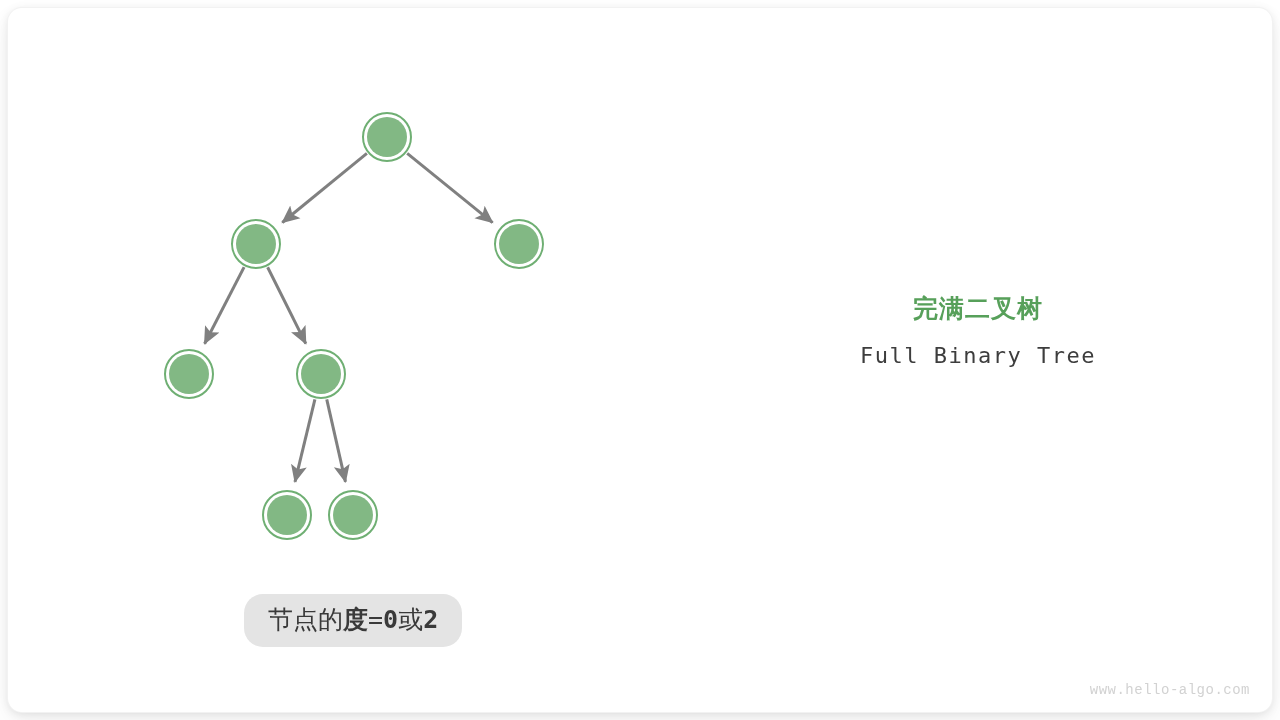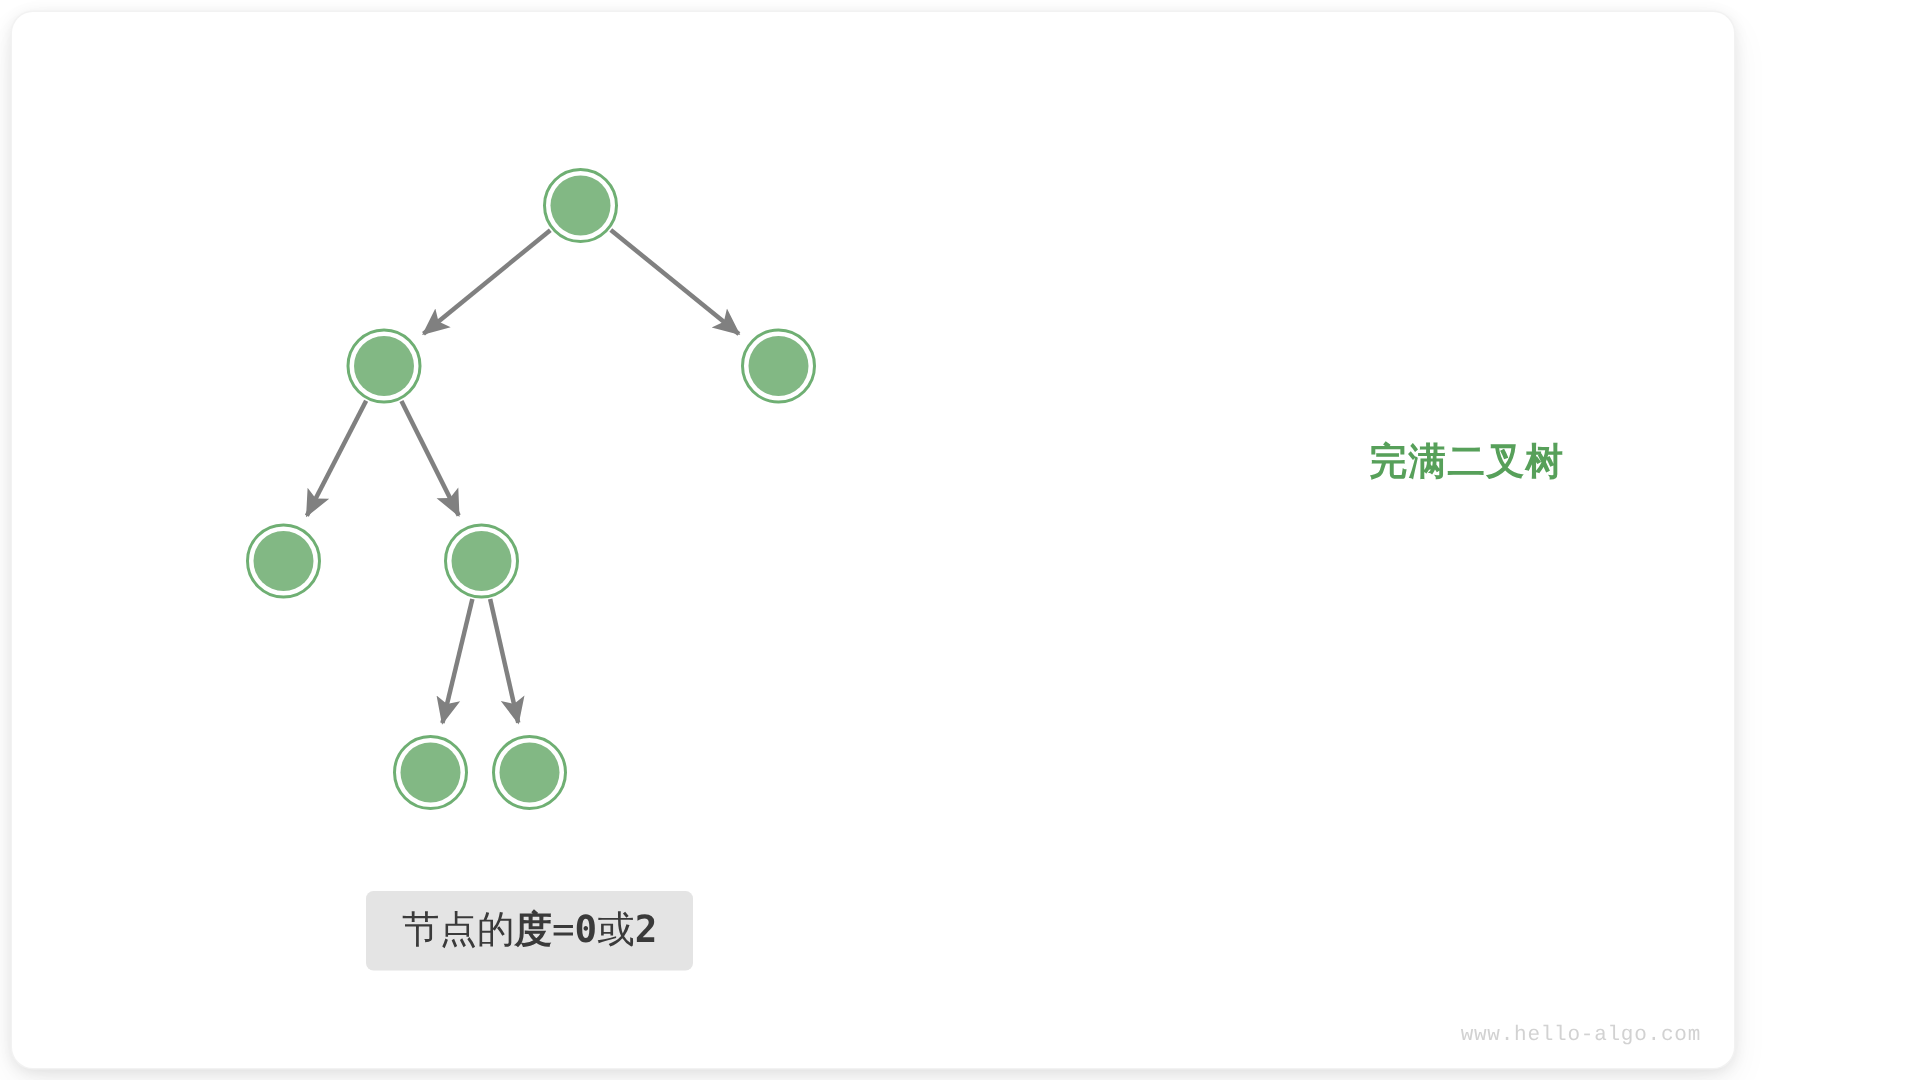--- a/index.html
+++ b/index.html
@@ -10,21 +10,21 @@
     width: 1280px;
     height: 720px;
     background: #ffffff;
     font-family: "Liberation Sans", sans-serif;
     overflow: hidden;
   }
   #figure-card {
     position: absolute;
     left: 8px;
     top: 8px;
-    width: 1148px;
+    width: 1264px;
     height: 704px;
     background: #ffffff;
     border-radius: 14px;
     box-shadow: 0 0 0 1px #f2f2f2, 0 2px 10px rgba(0,0,0,0.10), 0 10px 26px rgba(0,0,0,0.06);
     box-sizing: border-box;
     overflow: hidden;
   }
   #tree-diagram {
     position: absolute;
     left: 0;
@@ -54,21 +54,21 @@
     font-weight: normal;
     color: #3d3d3d;
     letter-spacing: 1.5px;
   }
   #degree-badge {
     position: absolute;
     left: 236px;
     top: 586px;
     padding: 9px 24px 11px 24px;
     background: #e4e4e4;
-    border-radius: 5px;
+    border-radius: 19px;
     display: inline-flex;
     align-items: baseline;
     white-space: nowrap;
   }
   #degree-badge .txt {
     font-family: "DejaVu Sans Mono", monospace;
     font-size: 25px;
     color: #3a3a3a;
   }
   #degree-badge .bold {
@@ -130,20 +130,21 @@
         </g>
         <g>
           <circle cx="345" cy="507" r="24" fill="#ffffff" stroke="#6faf73" stroke-width="2"></circle>
           <circle cx="345" cy="507" r="20" fill="#82b884"></circle>
         </g>
       </g>
   </svg>
 
   <div id="caption-block">
     <div id="caption-title">完满二叉树</div>
+    <div id="caption-subtitle">Full Binary Tree</div>
   </div>
 
   <div id="degree-badge" style="background: rgb(228, 228, 228); color: rgb(58, 58, 58);">
       <span class="txt">节点的</span>
       <span class="txt bold">度</span>
       <span class="txt"> = </span>
       <span class="txt bold">0</span>
       <span class="txt"> 或 </span>
       <span class="txt bold">2</span>
     </div>

